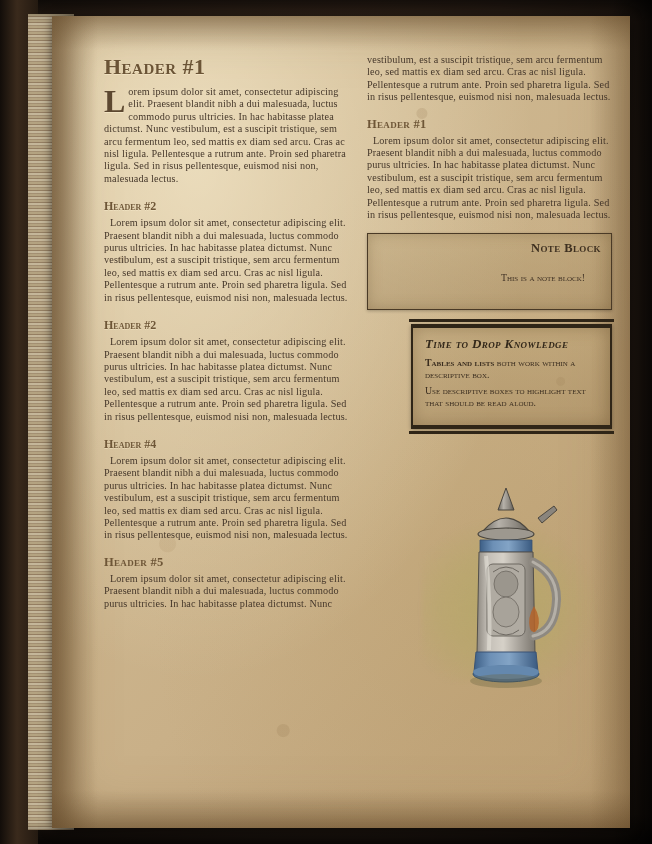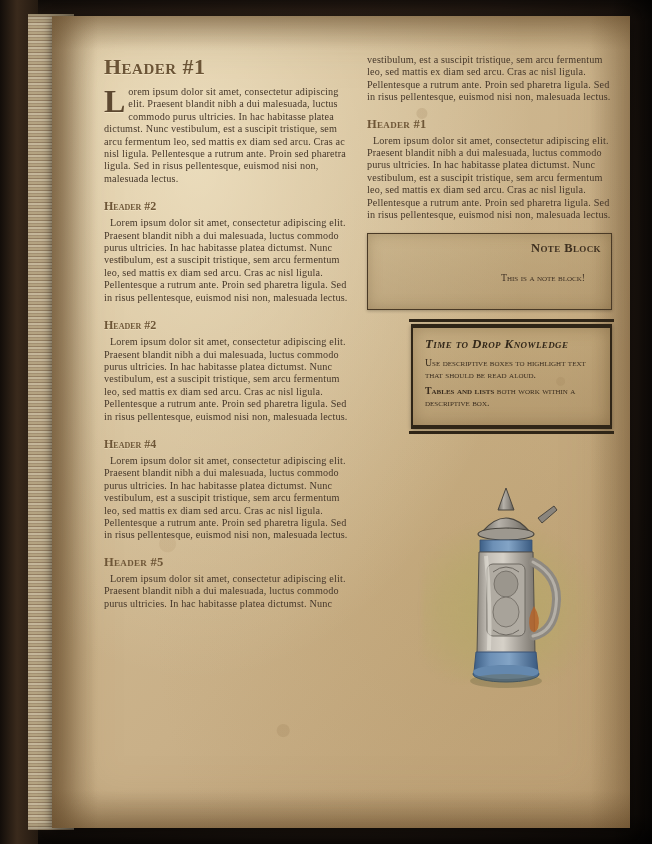--- a/index.html
+++ b/index.html
@@ -296,24 +296,24 @@
       <h3 class="header-sm">Header #1</h3>
       <p class="body indent">Lorem ipsum dolor sit amet, consectetur adipiscing elit. Praesent blandit nibh a dui malesuada, luctus commodo purus ultricies. In hac habitasse platea dictumst. Nunc vestibulum, est a suscipit tristique, sem arcu fermentum leo, sed mattis ex diam sed arcu. Cras ac nisl ligula. Pellentesque a rutrum ante. Proin sed pharetra ligula. Sed in risus pellentesque, euismod nisi non, malesuada lectus.</p>
 
       <div class="note-block">
         <p class="note-title">Note Block</p>
         <p class="note-text">This is a note block!</p>
       </div>
 
       <div class="desc-box">
         <p class="desc-title">Time to Drop Knowledge</p>
-        <p class="desc-text">Use descriptive boxes to highlight text that should be read aloud.</p>
         <p class="desc-text">
           <span class="lead-bold">Tables and lists</span><span> both work within a descriptive box.</span>
         </p>
+        <p class="desc-text">Use descriptive boxes to highlight text that should be read aloud.</p>
       </div>
 
     </div>
 
     <div class="illus-wrap">
       <div class="splat"></div>
       <svg class="stein" width="110" height="215" viewBox="0 0 110 215">
         <defs>
           <linearGradient id="bodyG" x1="0" y1="0" x2="1" y2="0">
             <stop offset="0%" stop-color="#8d8880"></stop>

